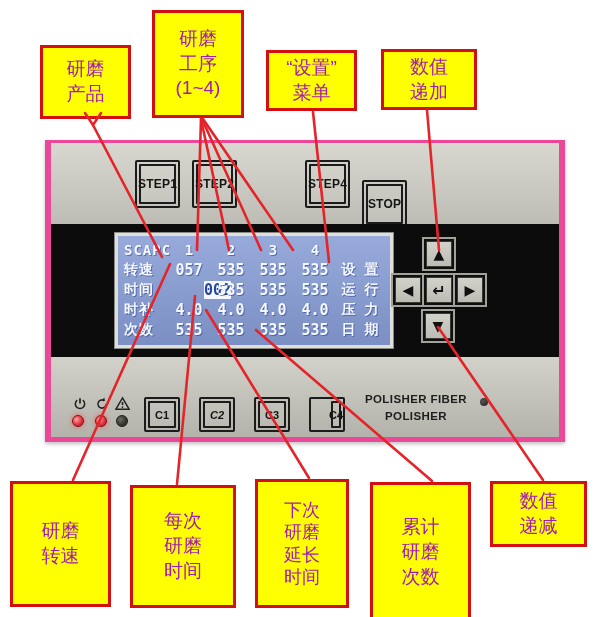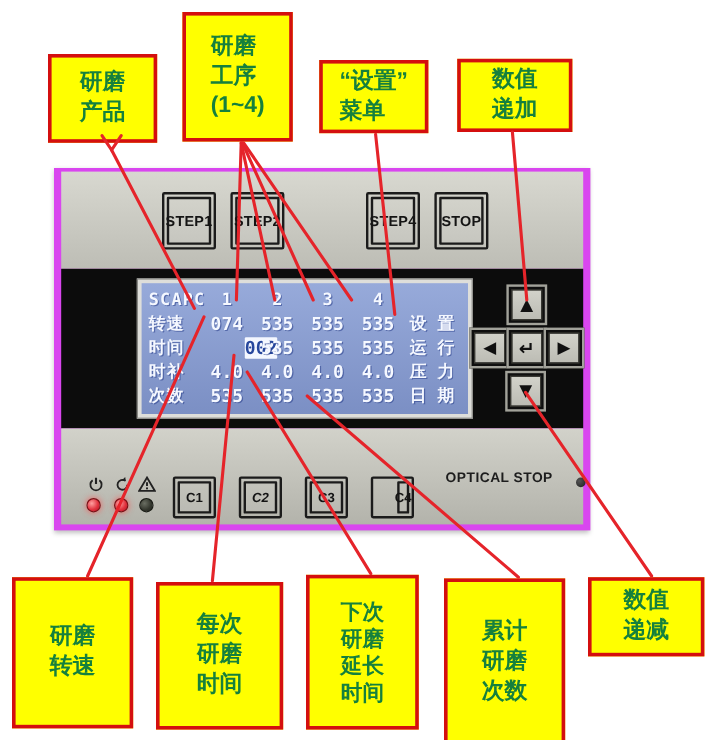--- a/index.html
+++ b/index.html
@@ -4,60 +4,60 @@
 <style>
   html,body{margin:0;padding:0;}
   body{
     width:600px;height:617px;position:relative;background:#ffffff;
     font-family:"Liberation Sans",sans-serif;overflow:hidden;
   }
 
   
   .callout{
     position:absolute;box-sizing:border-box;
-    background:#ffff00;border:3px solid #d40f0f;color:#15803d;
-    font-weight:bold;font-size:19px;line-height:1.3;
-    white-space:pre-line;text-align:left;
+    background:#ffff00;border:3px solid #d40f0f;color:#a21caf;
+    font-weight:normal;font-size:19px;line-height:1.3;
+    white-space:pre-line;text-align:center;
     display:flex;align-items:center;justify-content:center;
     z-index:3;
   }
   #co-product{left:40px;top:45px;width:91px;height:74px;}
   #co-step{left:152px;top:10px;width:92px;height:108px;}
   #co-menu{left:266px;top:50px;width:91px;height:61px;}
   #co-inc{left:381px;top:49px;width:96px;height:61px;}
   #co-speed{left:10px;top:481px;width:101px;height:126px;}
   #co-time{left:130px;top:485px;width:106px;height:123px;}
   #co-next{left:255px;top:479px;width:94px;height:129px;font-size:18px;line-height:1.25;}
   #co-count{left:370px;top:482px;width:101px;height:141px;}
   #co-dec{left:490px;top:481px;width:97px;height:66px;}
 
   
   #device{
-    position:absolute;left:45px;top:140px;width:447px;height:302px;
-    background:#d946ef;box-sizing:border-box;padding:3px 6px 0 6px;
+    position:absolute;left:45px;top:140px;width:520px;height:302px;
+    background:#ec4899;box-sizing:border-box;padding:3px 6px 0 6px;
     z-index:1;box-shadow:0 2px 4px rgba(0,0,0,0.25);
   }
   #top-panel{height:81px;background:linear-gradient(180deg,#d8d8d0,#bdbdb5);position:relative;}
   #mid-panel{height:133px;background:#0c0c0c;position:relative;}
   #bottom-panel{height:80px;background:linear-gradient(180deg,#d2d2ca,#b3b3ab);position:relative;}
 
   
   .pbtn{
     position:absolute;box-sizing:border-box;border:2px solid #1b1b1b;padding:2px;
     background:transparent;border-radius:2px;
   }
   .pbtn-in{
     width:100%;height:100%;box-sizing:border-box;border:2px solid #1b1b1b;border-radius:1px;
     display:flex;align-items:center;justify-content:center;
     font-weight:bold;color:#141414;background:rgba(255,255,255,0.05);
   }
   .stepbtn{top:17px;width:45px;height:48px;}
   .stepbtn .pbtn-in{font-size:12px;letter-spacing:0.2px;}
   #btn-step1{left:84px;} #btn-step2{left:141px;} #btn-step3{left:197px;}
-  #btn-step4{left:254px;} #btn-stop{left:311px;}
+  #btn-step4{left:254px;} #btn-stop{left:311px;margin-top:20px;}
   .cbtn{top:40px;width:36px;height:35px;}
   .cbtn .pbtn-in{font-size:11px;}
   #btn-c1{left:93px;} #btn-c2{left:148px;font-style:italic;} #btn-c3{left:203px;} #btn-c4{left:258px;padding-left:20px;}
 
   
   #lcd-frame{
     position:absolute;left:63px;top:8px;width:280px;height:117px;
     background:#dededa;border:1px solid #8a8a86;padding:3px;box-sizing:border-box;
   }
   #lcd{
@@ -155,21 +155,21 @@
       <div id="lcd">
         <div class="lrow lhead">
           <span class="lcell-prod">SCAPC</span>
           <span class="lcell-v">1</span>
           <span class="lcell-v">2</span>
           <span class="lcell-v">3</span>
           <span class="lcell-v">4</span>
         </div>
         <div class="lrow">
           <span class="lcell-label">转速</span>
-          <span class="lcell-v">074</span>
+          <span class="lcell-v">057</span>
           <span class="lcell-v">535</span>
           <span class="lcell-v">535</span>
           <span class="lcell-v">535</span>
           <span class="lcell-m">设</span>
           <span class="lcell-m">置</span>
         </div>
         <div class="lrow">
           <span class="lcell-label">时间</span>
           <span class="lcell-v"><span class="hl">002</span></span>
           <span class="lcell-v">535</span>
@@ -247,21 +247,22 @@
       <div class="pbtn-in">C2</div>
       </div>
     <div class="pbtn cbtn" id="btn-c3">
       <div class="pbtn-in">C3</div>
       </div>
     <div class="pbtn cbtn" id="btn-c4">
       <div class="pbtn-in">C4</div>
       </div>
 
     <div id="brand">
-      <div>OPTICAL STOP</div>
+      <div>POLISHER FIBER</div>
+      <div>POLISHER</div>
     </div>
     <div id="screw"></div>
   </div>
 </div>
 
 <div class="callout" id="co-speed">研磨
 转速</div>
 <div class="callout" id="co-time">每次
 研磨
 时间</div>

